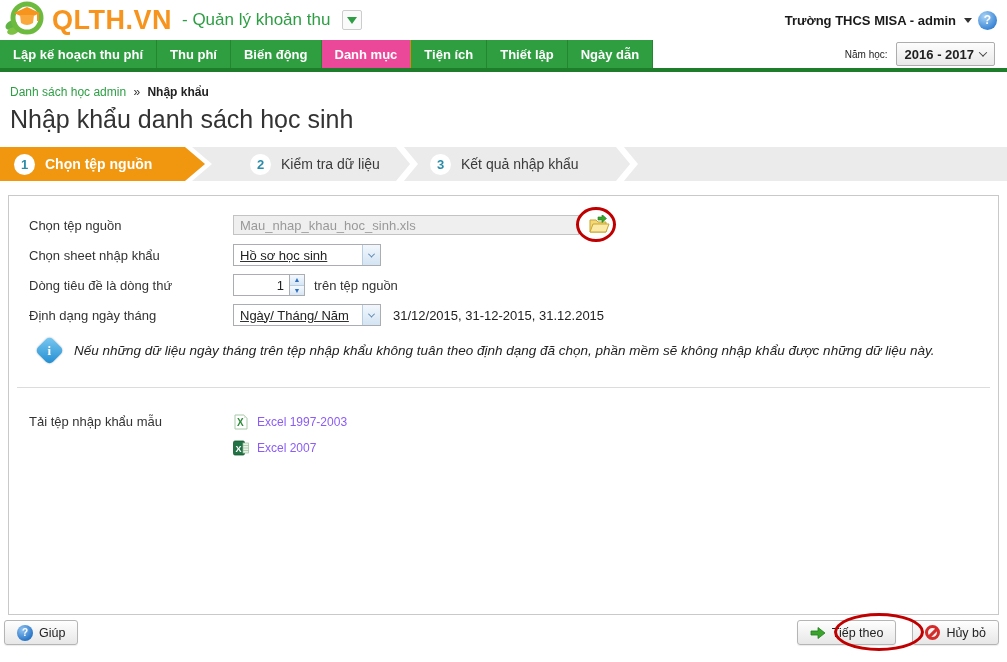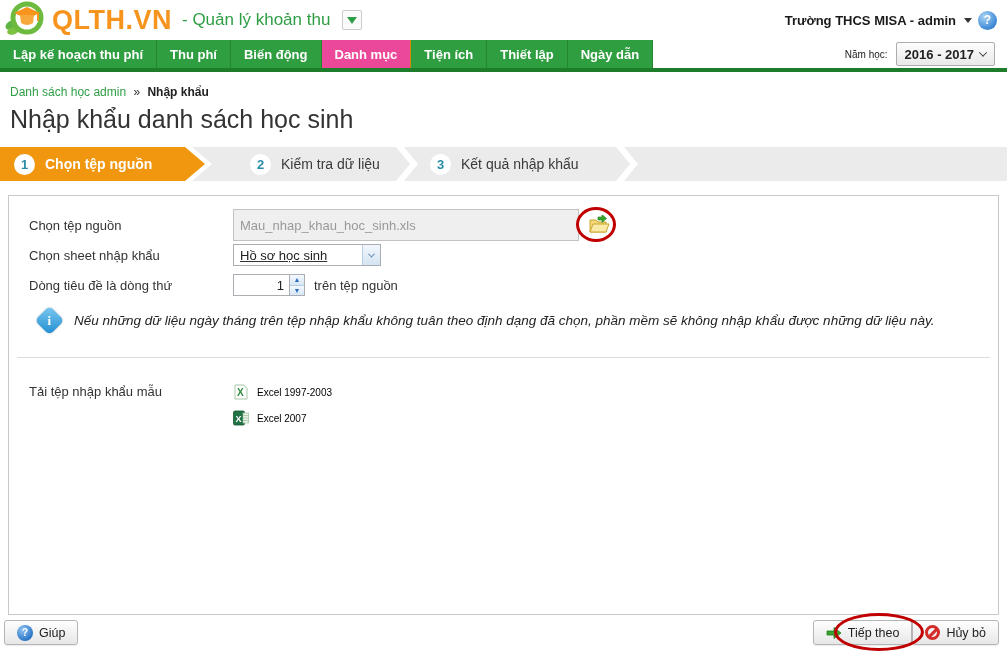--- a/index.html
+++ b/index.html
@@ -54,21 +54,21 @@
   .step1 .step-label { color:#fff; font-weight:bold; font-size:14px; }
   .step-rest { position:absolute; top:0; height:34px; display:flex; align-items:center; gap:10px; cursor:pointer; }
   .step-rest .step-label { color:#3a3a3a; font-size:14px; }
   .chev { position:absolute; top:0; width:22px; height:34px; background:#fff;
     clip-path:polygon(0 0,36% 0,100% 50%,36% 100%,0 100%,64% 50%); }
 
   
   .panel { margin:14px 8px 0 8px; height:420px; background:#fff; border:1px solid #C9C9C9; padding-top:18px; }
   .form-row { display:flex; align-items:center; height:22px; margin:0 0 8px 0; padding-left:20px; font-size:13px; color:#333; }
   .form-label { flex:0 0 204px; }
-  .textbox { width:346px; height:32px; background:#EFEFEF; border:1px solid #C3C3C3;
+  .textbox { width:346px; height:20px; background:#EFEFEF; border:1px solid #C3C3C3;
     display:flex; align-items:center; padding:0 6px; color:#999; font-size:13px; }
   .folder-btn { margin-left:9px; cursor:pointer; display:flex; align-items:center; }
   .combo { height:22px; border:1px solid #ABADB3; background:#fff; display:flex; align-items:center; cursor:pointer; }
   .combo-text { padding:0 6px; font-size:13px; color:#222; flex:1 1 auto; white-space:nowrap; }
   .combo-btn { width:18px; height:20px; background:linear-gradient(#F2F7FC,#D4E4F3);
     border-left:1px solid #B9CDE0; display:flex; align-items:center; justify-content:center; }
   .combo-btn .caret-down { border-color:#5C85AE; width:5px; height:5px; }
   .combo.w148 { width:148px;text-decoration:underline; }
   .num-group { display:flex; align-items:stretch; }
   .num-input { width:56px; height:22px; border:1px solid #ABADB3; border-right:none; background:#fff;
@@ -85,28 +85,28 @@
     background:linear-gradient(135deg,#7ECBF2,#1E8BD0); box-shadow:0 0 2px rgba(0,0,0,.3);
     display:flex; align-items:center; justify-content:center; flex:0 0 auto; }
   .info-icon span { transform:rotate(-45deg); color:#fff; font-weight:bold; font-size:13px; font-family:"Liberation Serif",serif; }
   .note-text { font-size:13.5px; font-style:italic; color:#222; }
 
   .divider { border-top:1px solid #DCDCDC; margin:26px 8px 0 8px; }
 
   .template-row { display:flex; margin-top:26px; padding-left:20px; font-size:13px; color:#333; }
   .template-links { display:flex; flex-direction:column; gap:10px; }
   .xls-link { display:flex; align-items:center; gap:8px; cursor:pointer; }
-  .xls-link a { color:#000000; font-size:10px; text-decoration:none; }
+  .xls-link a { color:#8b5cf6; font-size:12px; text-decoration:none; }
 
   
   .footer { display:flex; justify-content:space-between; margin:5px 8px 0 4px; }
   .btn { height:25px; border:1px solid #B5B5B5; border-radius:3px; background:linear-gradient(#FEFEFE,#E7E7E7);
     font-size:12.5px; color:#222; display:flex; align-items:center; gap:6px; padding:0 12px; cursor:pointer;
     box-shadow:0 1px 1px rgba(0,0,0,.08); }
-  .btn-group { display:flex; gap:0; }
+  .btn-group { display:flex; gap:16px; }
   .qmark-sm { width:16px; height:16px; border-radius:50%; background:radial-gradient(circle at 35% 30%, #8FC3F2, #2C77C8 70%, #1C5CA8);
     color:#fff; font-weight:bold; font-size:10px; display:flex; align-items:center; justify-content:center; }
   .no-sign { width:15px; height:15px; border:3px solid #D42B2B; border-radius:50%; position:relative; }
   .no-sign::after { content:""; position:absolute; left:4px; top:-1px; width:3px; height:11px;
     background:#D42B2B; transform:rotate(45deg); }
 
   
   .annot { position:absolute; border:3px solid #C00000; border-radius:50%; pointer-events:none; }
   .annot-browse { left:576px; top:207px; width:40px; height:35px; }
   .annot-next { left:834px; top:613px; width:90px; height:38px; }
@@ -219,20 +219,30 @@
         <span>1</span>
       </div>
       <div class="spinner">
         <span class="spin-btn">▲</span>
         <span class="spin-btn">▼</span>
       </div>
     </div>
     <span class="after-field">trên tệp nguồn</span>
   </div>
 
+  <div class="form-row">
+    <span class="form-label">Định dạng ngày tháng</span>
+    <div class="combo w148">
+      <span class="combo-text">Ngày/ Tháng/ Năm</span>
+      <span class="combo-btn">
+        <span class="caret-down"></span>
+      </span>
+    </div>
+    <span class="date-examples">31/12/2015, 31-12-2015, 31.12.2015</span>
+  </div>
 
   <div class="note-row">
     <span class="info-icon">
         <span>i</span>
       </span>
     <span class="note-text">Nếu những dữ liệu ngày tháng trên tệp nhập khẩu không tuân theo định dạng đã chọn, phần mềm sẽ không nhập khẩu được những dữ liệu này.</span>
   </div>
 
   <div class="divider"></div>
 

